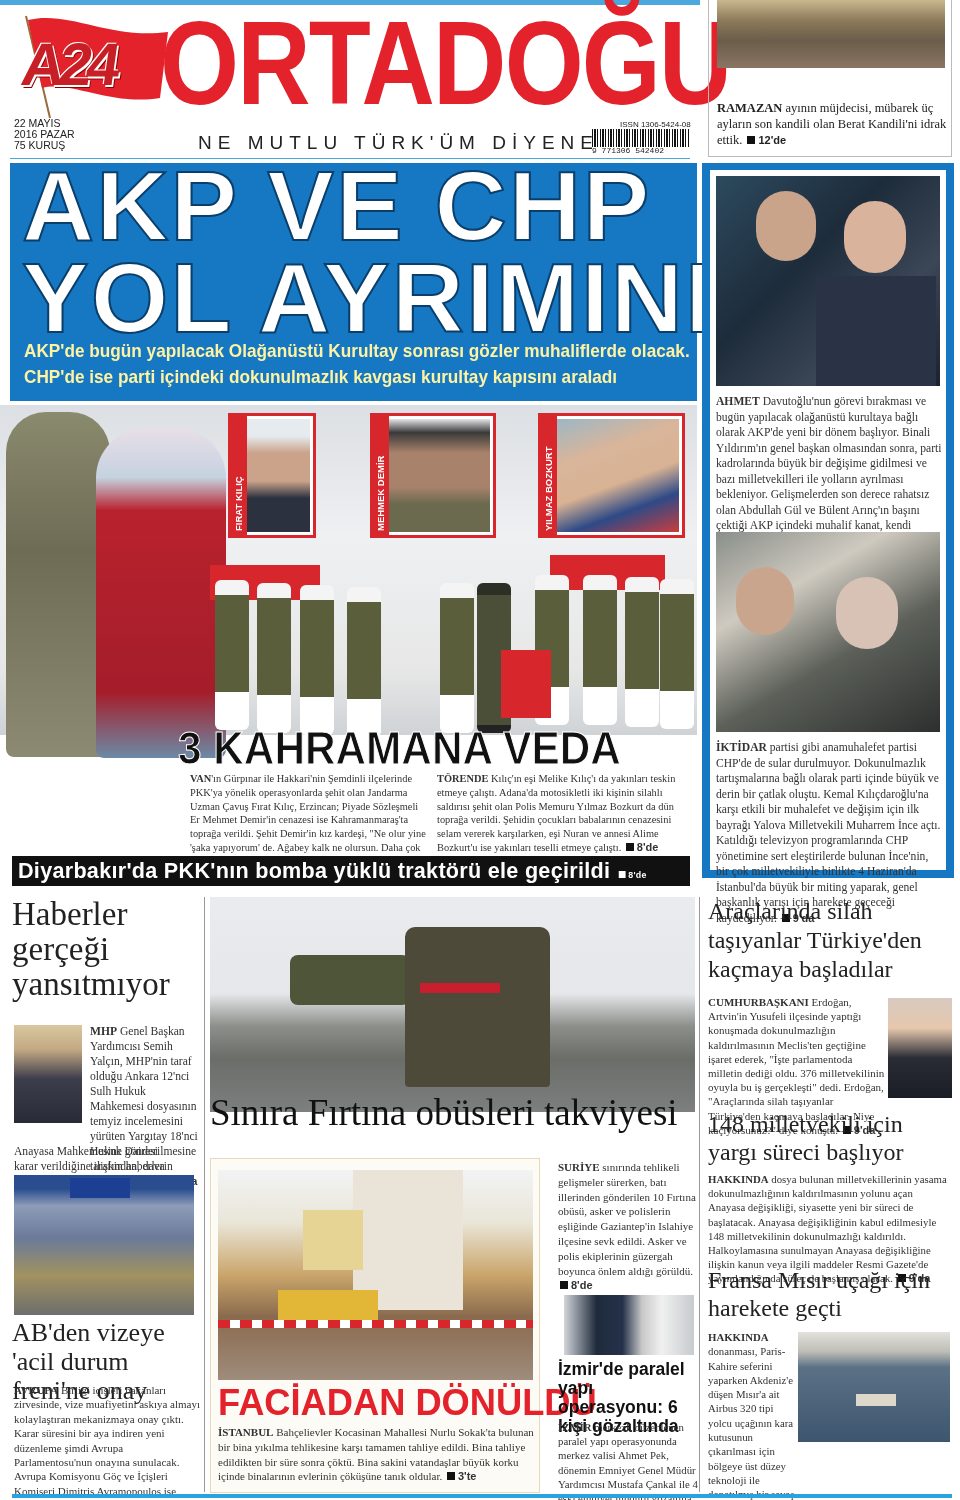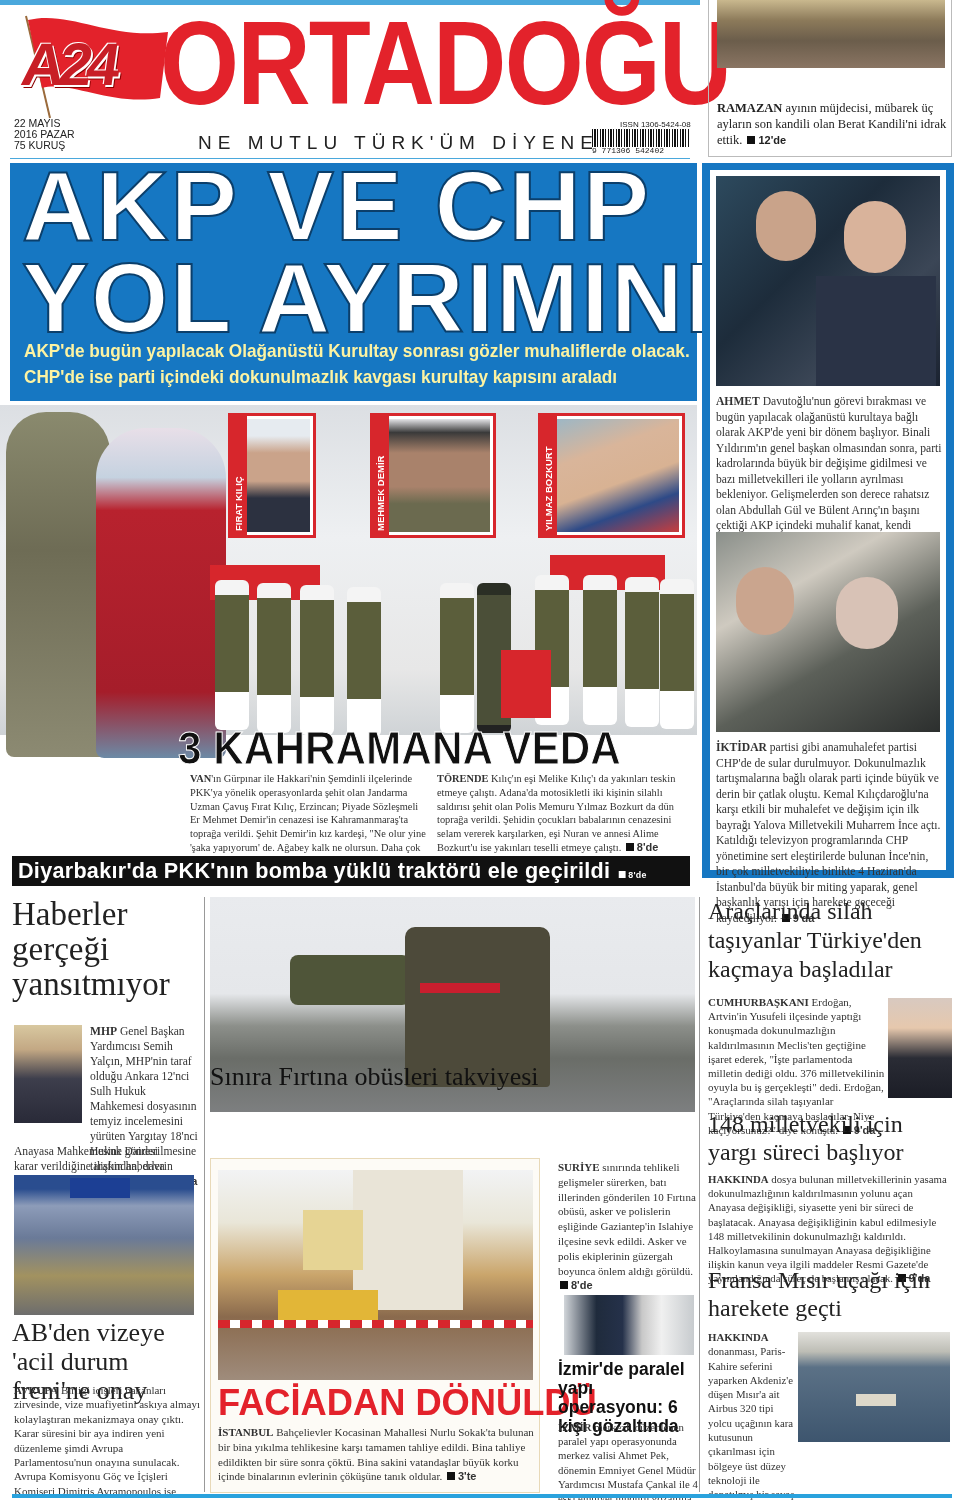--- a/index.html
+++ b/index.html
@@ -78,21 +78,21 @@
                background: linear-gradient(180deg,#d8c8a0 0%,#c3a884 25%,#3d3e4c 55%,#292a38 100%); }
   .photo-eu { left: 14px; top: 1175px; width: 180px; height: 140px;
               background: linear-gradient(180deg,#2a4d8f 0%,#2a4d8f 10%,#8d9cb9 22%,#6a7a98 45%,#a29260 72%,#6d6d6d 100%); }
   .eu-flag { left: 70px; top: 1178px; width: 60px; height: 20px; background: #1c3f94; }
 
   .photo-truck { left: 210px; top: 897px; width: 485px; height: 215px;
                  background: linear-gradient(180deg,#e9ebee 0%,#e5e7ea 45%,#8c8f8a 60%,#6a6d68 75%,#7d7f80 100%); }
   .truck-body { left: 405px; top: 927px; width: 145px; height: 160px; background: #4d4a3a; border-radius: 10px 10px 4px 4px; }
   .truck-sign { left: 420px; top: 983px; width: 80px; height: 10px; background: #c91e2e; }
   .cannon { left: 290px; top: 955px; width: 120px; height: 50px; background: #4f5539; border-radius: 8px; }
-  .frt-title { left: 210px; top: 1056px; font-size: 26px; color: #111; white-space: nowrap; line-height: 42px; }
+  .frt-title { left: 210px; top: 1092px; font-size: 37px; color: #111; white-space: nowrap; line-height: 42px; }
 
   .faciadan-box { left: 210px; top: 1158px; width: 330px; height: 335px; border: 1px solid #e8d9b8; background: #fdfbf6; }
   .photo-collapse { left: 218px; top: 1170px; width: 315px; height: 210px;
                     background: linear-gradient(180deg,#f2f3f4 0%,#e9e6d8 25%,#caa56b 50%,#8a6a4d 70%,#9f8c7c 100%); }
   .fac-title { left: 218px; top: 1383px; font-family: "Liberation Sans", sans-serif; font-weight: 900;
                font-size: 37px; color: #e3222b; white-space: nowrap; transform: scaleX(0.98); transform-origin: left top; line-height: 40px; }
   .fac-body { left: 218px; top: 1425px; width: 318px; font-size: 11px; line-height: 14.8px; color: #333; }
 
   .col-mid2 { left: 558px; width: 140px; }
   .photo-izmir { left: 564px; top: 1295px; width: 130px; height: 60px;

